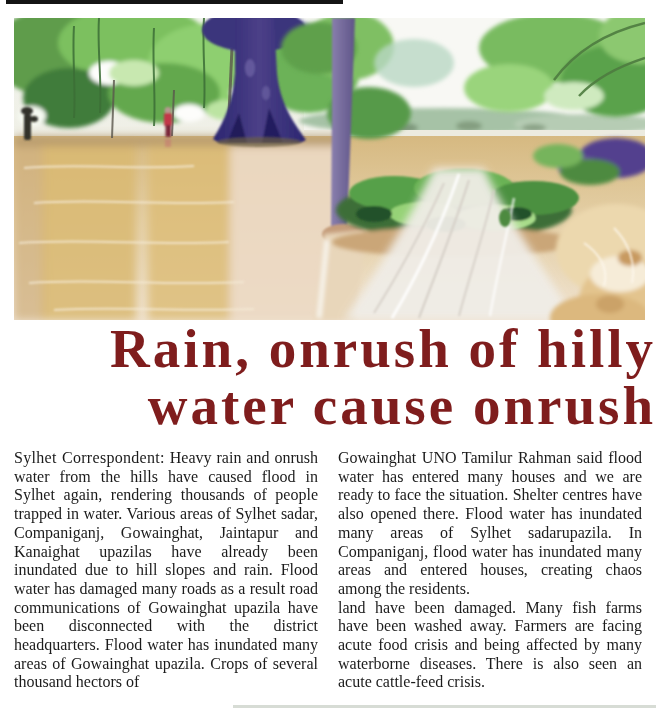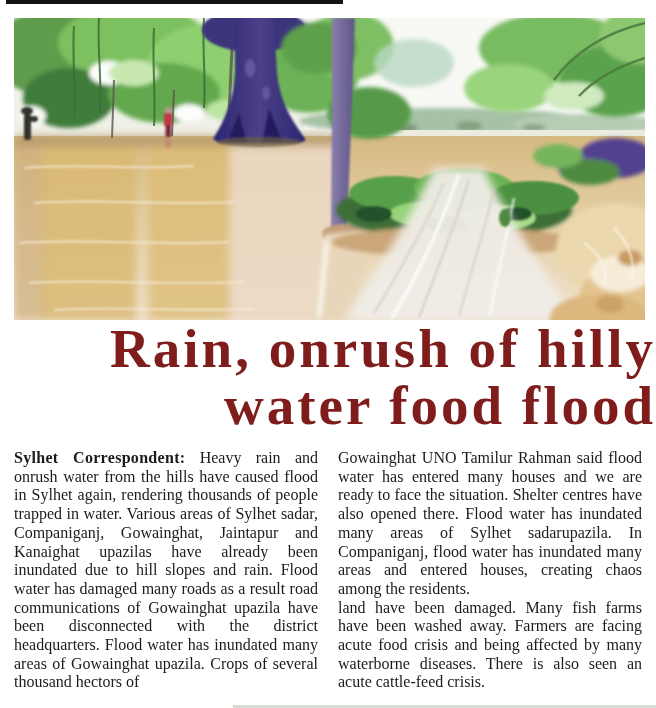--- a/index.html
+++ b/index.html
@@ -46,21 +46,21 @@
   }
   .col { width: 304px; }
   .col p {
     margin: 0;
     font-family: "Liberation Serif", serif;
     font-size: 16px;
     line-height: 18.7px;
     text-align: justify;
     color: #1b1b1b;
   }
-  .byline { font-weight: bold; letter-spacing: 0.3px; }
+  .byline { font-weight: normal; letter-spacing: 0.3px; }
   .bottom-strip {
     position: absolute;
     bottom: 0; left: 233px;
     width: 423px; height: 3px;
     background: #b7c0b2;
     opacity: 0.55;
   }
 </style>
 </head>
 <body>
@@ -254,21 +254,21 @@
         <circle cx="154" cy="92.5" r="3.4" fill="#b89890"></circle>
         <rect x="150" y="95" width="8" height="13" rx="1.5" fill="#c23848"></rect>
         <rect x="151.5" y="107" width="5.5" height="12" fill="#7a2838"></rect>
         <rect x="151" y="121" width="6" height="8" fill="#c86a70" opacity="0.45"></rect>
       </g>
     </svg>
   </figure>
 
   <h1 class="headline">
     <span>Rain, onrush of hilly</span><br>
-    <span>water food flood</span>
+    <span>water cause onrush</span>
   </h1>
 
   <div class="columns">
     <div class="col">
       <p><strong class="byline">Sylhet Correspondent:</strong> <span>Heavy rain and onrush water from the hills have caused flood in Sylhet again, rendering thousands of people trapped in water. Various areas of Sylhet sadar, Companiganj, Gowainghat, Jaintapur and Kanaighat upazilas have already been inundated due to hill slopes and rain. Flood water has damaged many roads as a result road communications of Gowainghat upazila have been disconnected with the district headquarters. Flood water has inundated many areas of Gowainghat upazila. Crops of several thousand hectors of</span></p>
     </div>
     <div class="col">
       <p>Gowainghat UNO Tamilur Rahman said flood water has entered many houses and we are ready to face the situation. Shelter centres have also opened there. Flood water has inundated many areas of Sylhet sadarupazila. In Companiganj, flood water has inundated many areas and entered houses, creating chaos among the residents.</p>
       <p>land have been damaged. Many fish farms have been washed away. Farmers are facing acute food crisis and being affected by many waterborne diseases. There is also seen an acute cattle-feed crisis.</p>
     </div>

